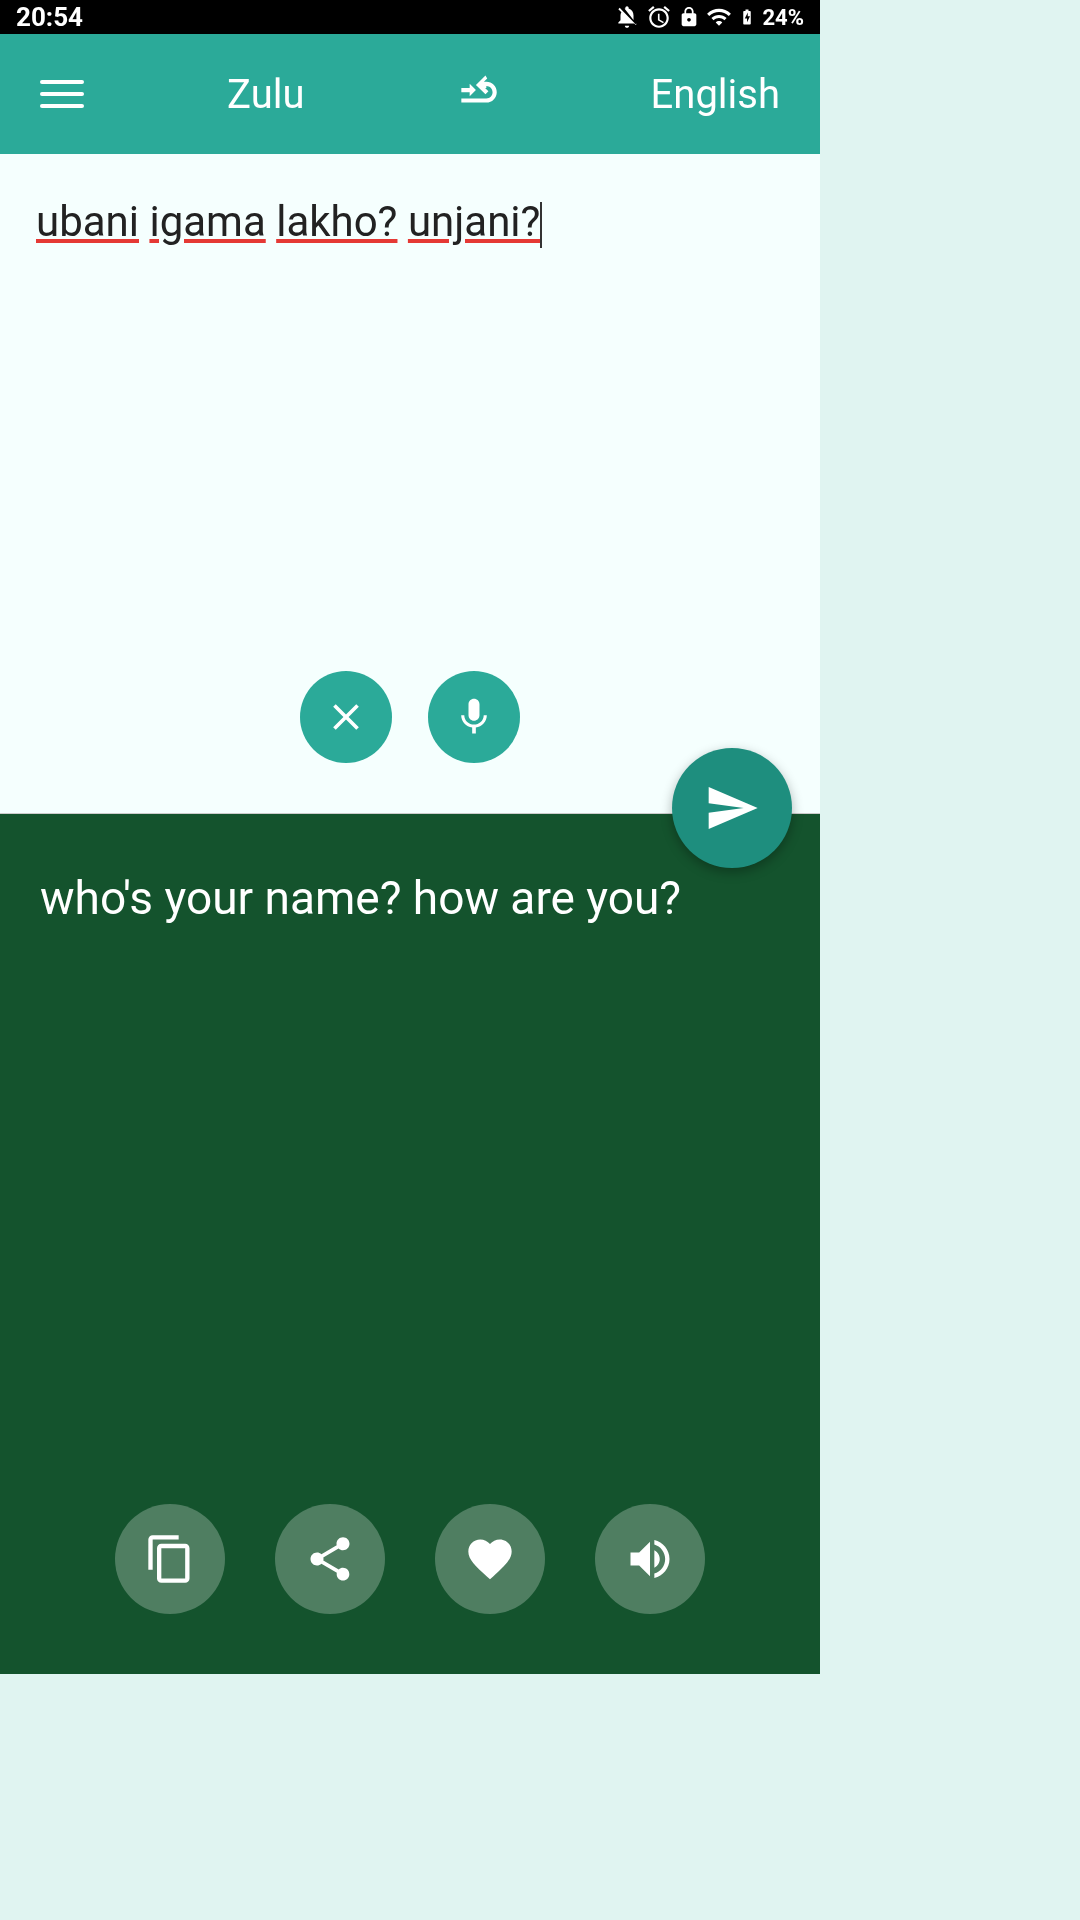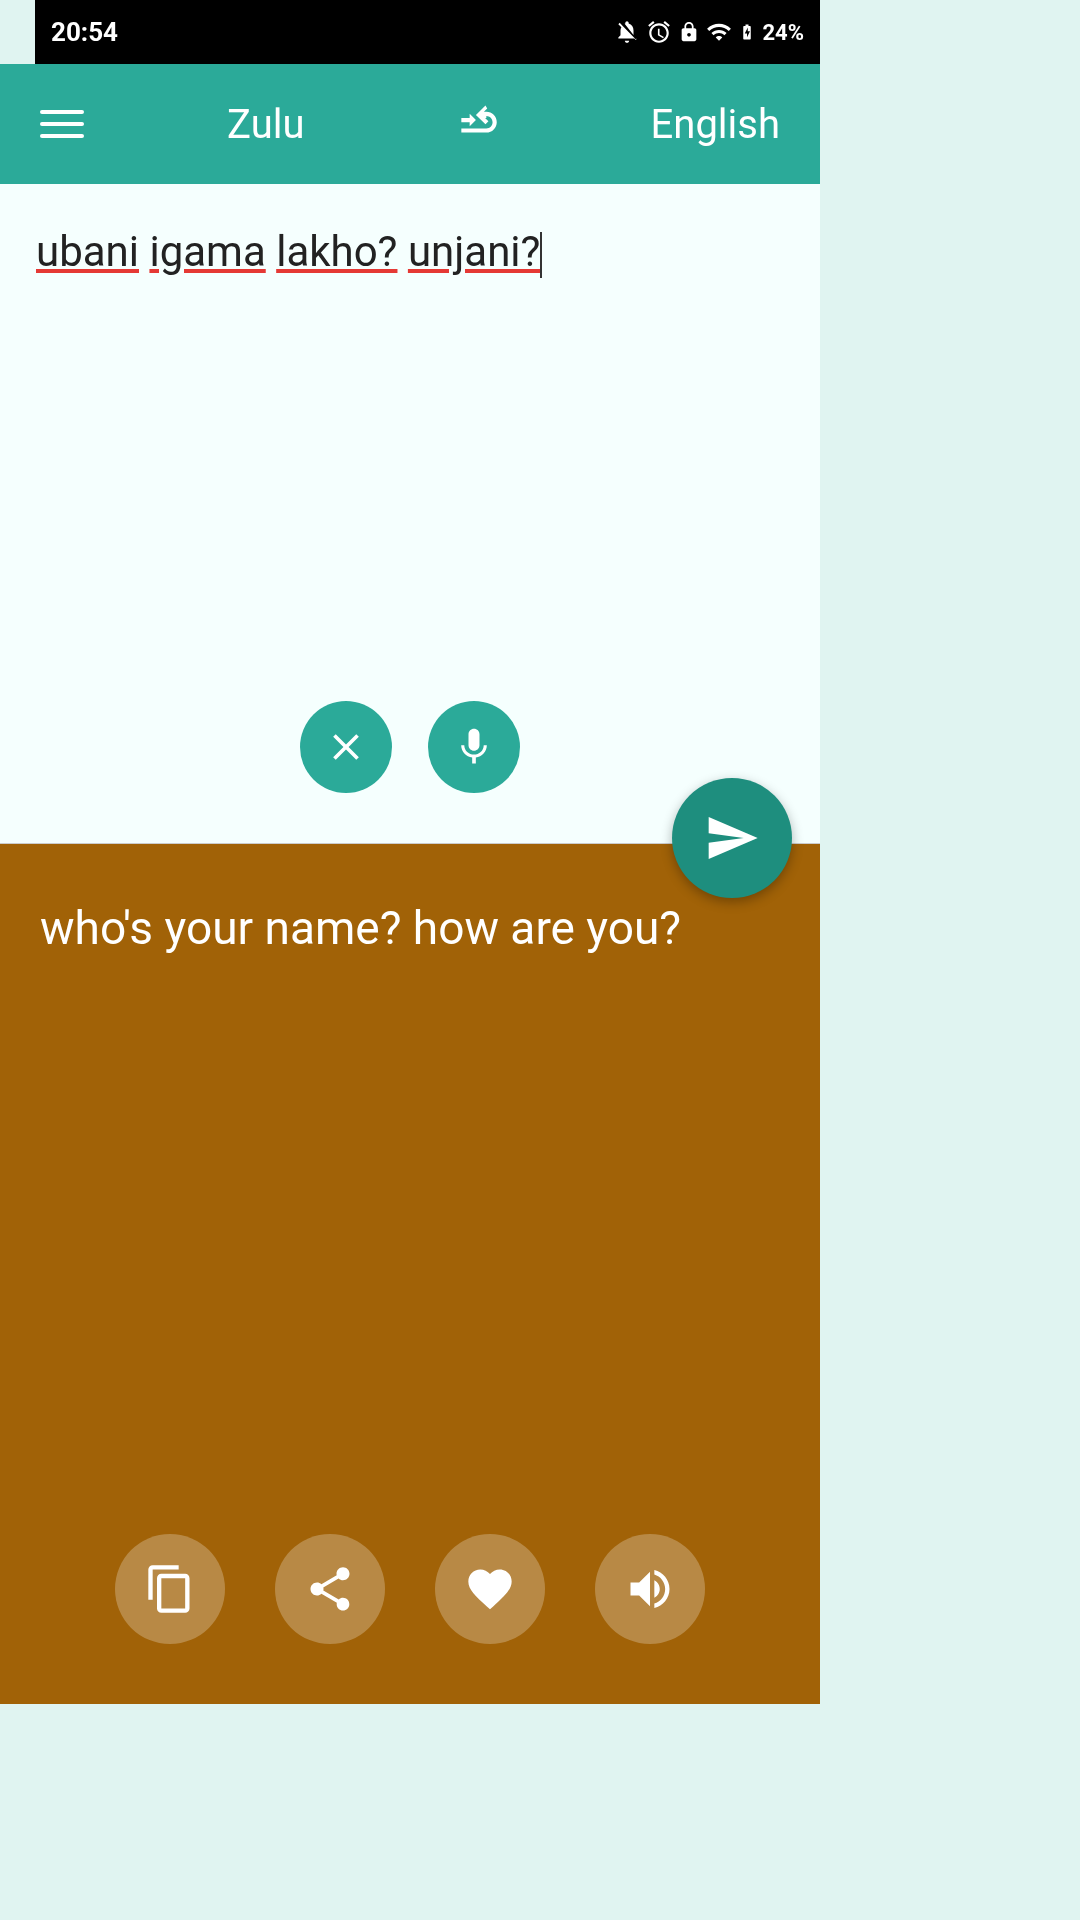--- a/index.html
+++ b/index.html
@@ -10,28 +10,27 @@
       min-height: 1920px;
       font-family: 'Roboto', Arial, sans-serif;
       background: #e0f4f1;
       overflow-x: hidden;
     }
 
     
     .status-bar {
       background: #000;
       color: #fff;
-      height: 64px;
+      height: 34px;
       display: flex;
       align-items: center;
       padding: 0 16px;
       font-size: 26px;
       font-weight: bold;
       justify-content: space-between;
-      margin-left: 35px;
     }
     .status-bar-right {
       display: flex;
       align-items: center;
       gap: 6px;
       font-size: 22px;
     }
 
     
     .toolbar {
@@ -131,21 +130,21 @@
       cursor: pointer;
       display: flex;
       align-items: center;
       justify-content: center;
       z-index: 10;
       box-shadow: 0 4px 12px rgba(0,0,0,0.3);
     }
 
     
     .output-section {
-      background: #a16207;
+      background: #14532d;
       min-height: 860px;
       padding: 50px 60px 180px 40px;
       position: relative;
       margin-top: 0;
     }
     .output-text {
       color: #fff;
       font-size: 46px;
       line-height: 1.5;
     }

